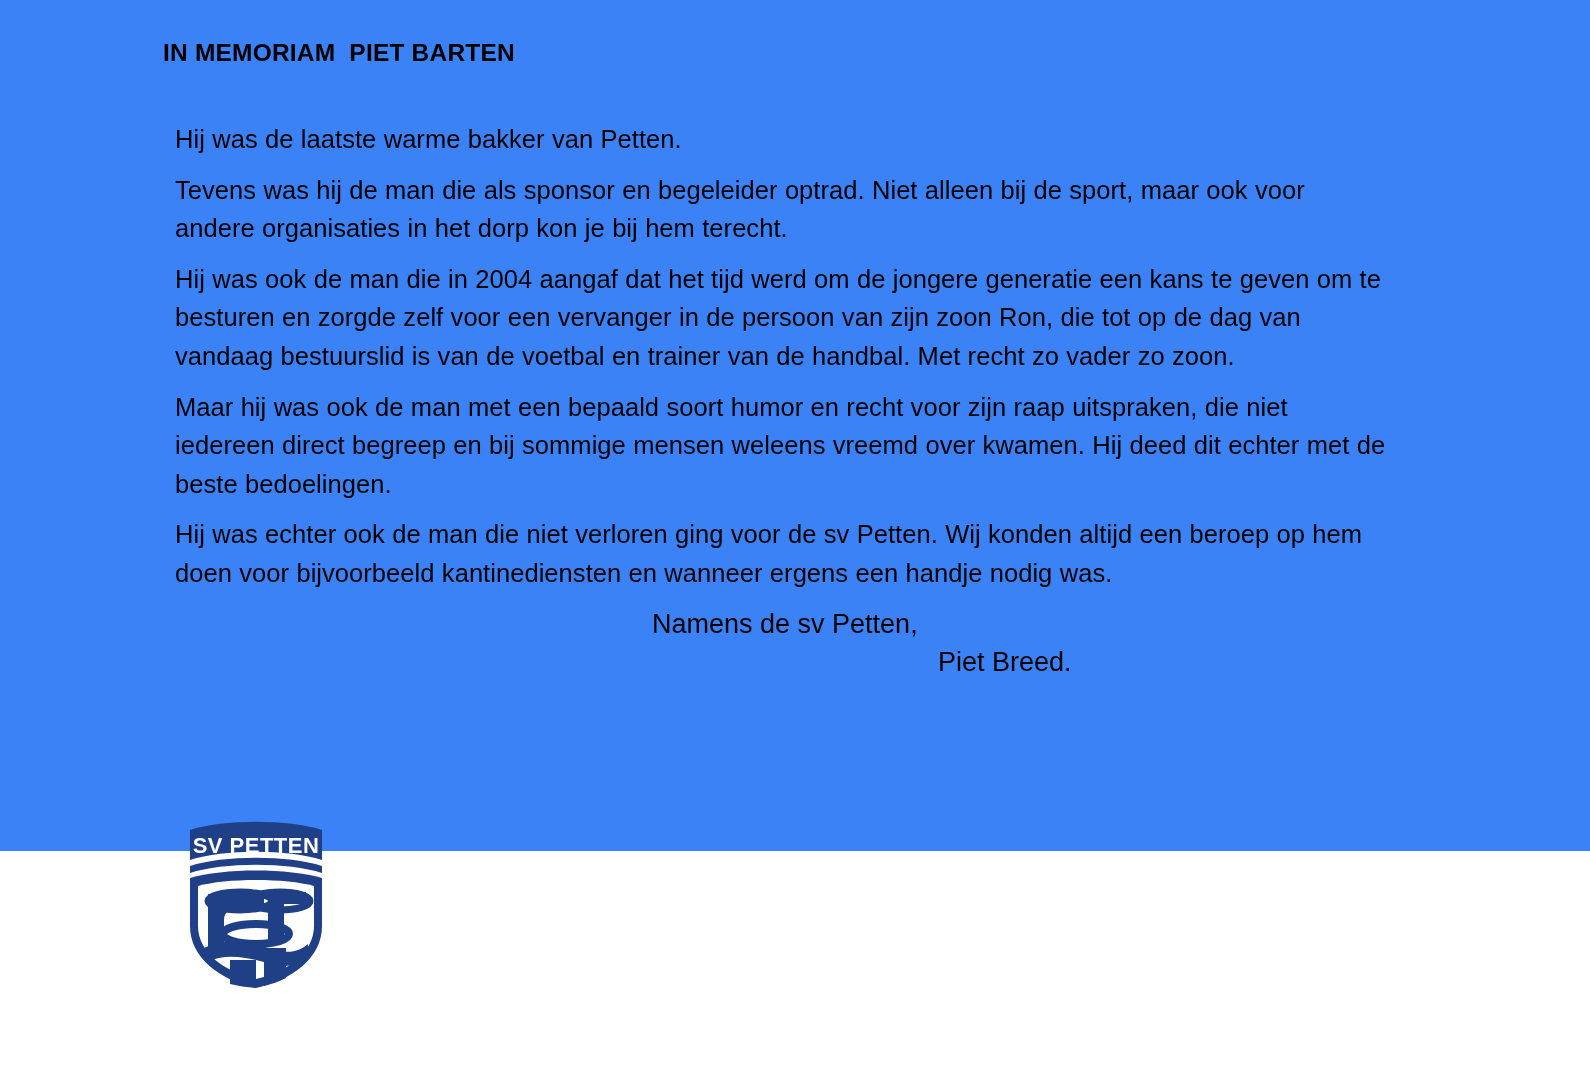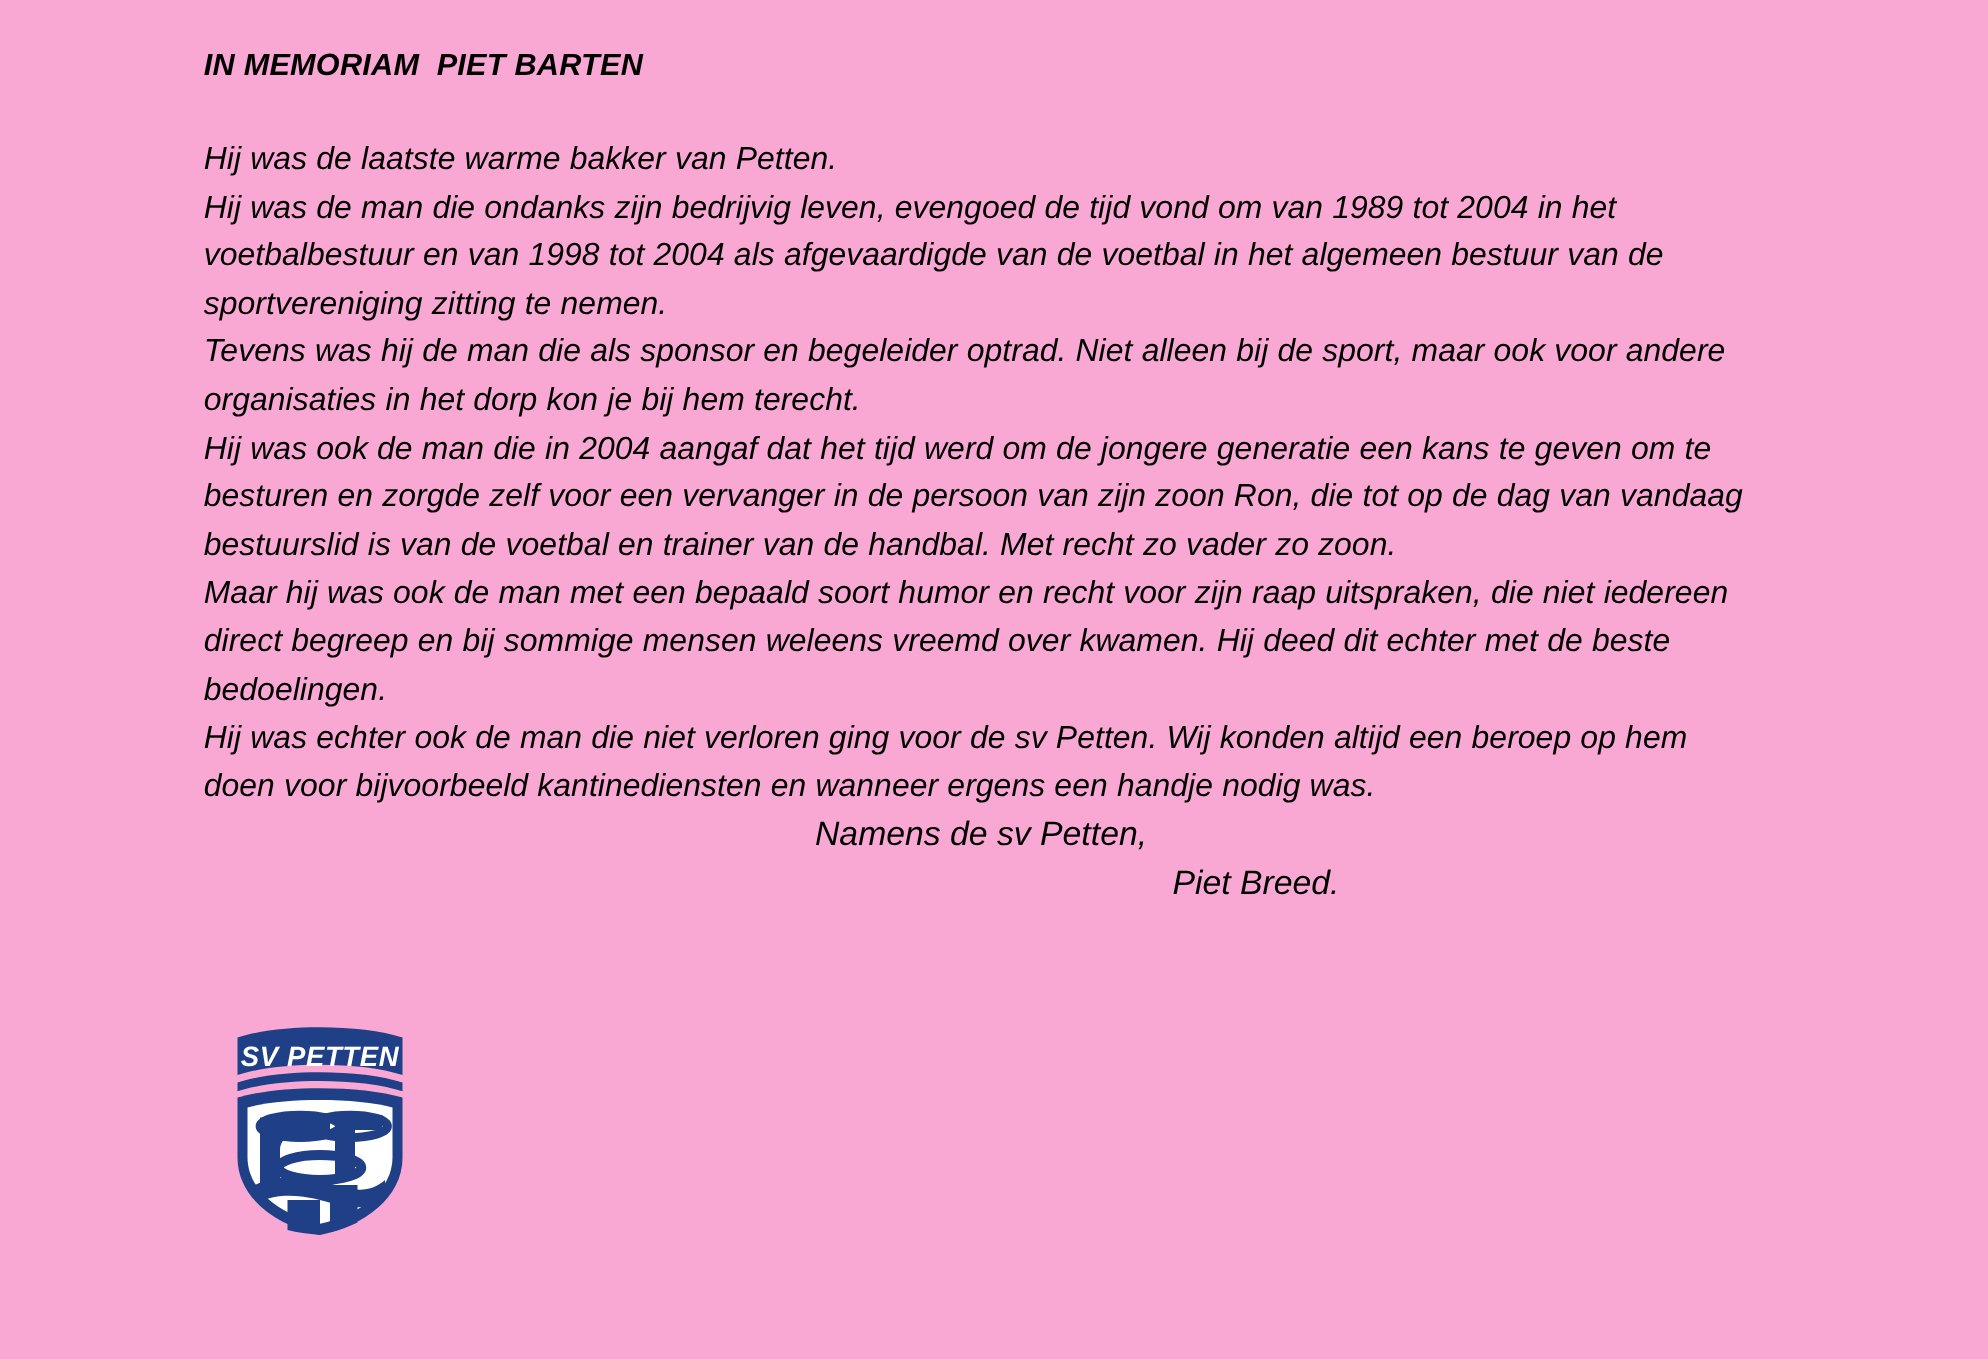--- a/index.html
+++ b/index.html
@@ -13,23 +13,22 @@
     height: 1087px;
     overflow: hidden;
     font-family: "Liberation Sans", "DejaVu Sans", sans-serif;
     color: #000000;
     -webkit-font-smoothing: antialiased;
   }
 
   .page {
     position: relative;
     width: 1590px;
-    height: 1087px;
-    background: #f9a8d4;
-    font-style: italic;
+    height: 851px;
+    background: #3b82f6;
   }
 
   .doc-body {
     position: absolute;
     left: 163px;
     top: 36px;
     width: 1235px;
   }
 
   .doc-title {
@@ -39,21 +38,21 @@
     line-height: 34px;
     margin: 0 0 0 0;
     white-space: pre;
   }
 
   .spacer-line {
     height: 38px;
   }
 
   .para {
-    margin: 0;
+    margin: 12px;
     font-size: 25.5px;
     line-height: 38.6px;
     font-weight: normal;
     letter-spacing: 0.05px;
     text-align: left;
     word-spacing: 0.2px;
   }
 
   .signoff {
     margin: 0;
@@ -83,21 +82,20 @@
 
 <div class="page">
 
   <div class="doc-body">
 
     <h1 class="doc-title">IN MEMORIAM  PIET BARTEN</h1>
 
     <div class="spacer-line"></div>
 
     <p class="para">Hij was de laatste warme bakker van Petten.</p>
-    <p class="para">Hij was de man die ondanks zijn bedrijvig leven, evengoed de tijd vond om van 1989 tot 2004 in het voetbalbestuur en van 1998 tot 2004 als afgevaardigde van de voetbal in het algemeen bestuur van de sportvereniging zitting te nemen.</p>
     <p class="para">Tevens was hij de man die als sponsor en begeleider optrad. Niet alleen bij de sport, maar ook voor andere organisaties in het dorp kon je bij hem terecht.</p>
     <p class="para">Hij was ook de man die in 2004 aangaf dat het tijd werd om de jongere generatie een kans te geven om te besturen en zorgde zelf voor een vervanger in de persoon van zijn zoon Ron, die tot op de dag van vandaag bestuurslid is van de voetbal en trainer van de handbal. Met recht zo vader zo zoon.</p>
     <p class="para">Maar hij was ook de man met een bepaald soort humor en recht voor zijn raap uitspraken, die niet iedereen direct begreep en bij sommige mensen weleens vreemd over kwamen. Hij deed dit echter met de beste bedoelingen.</p>
     <p class="para">Hij was echter ook de man die niet verloren ging voor de sv Petten. Wij konden altijd een beroep op hem doen voor bijvoorbeeld kantinediensten en wanneer ergens een handje nodig was.</p>
 
     <p class="signoff signoff-1">Namens de sv Petten,</p>
     <p class="signoff signoff-2">Piet Breed.</p>
   </div>
 
   <div class="logo-wrap">

